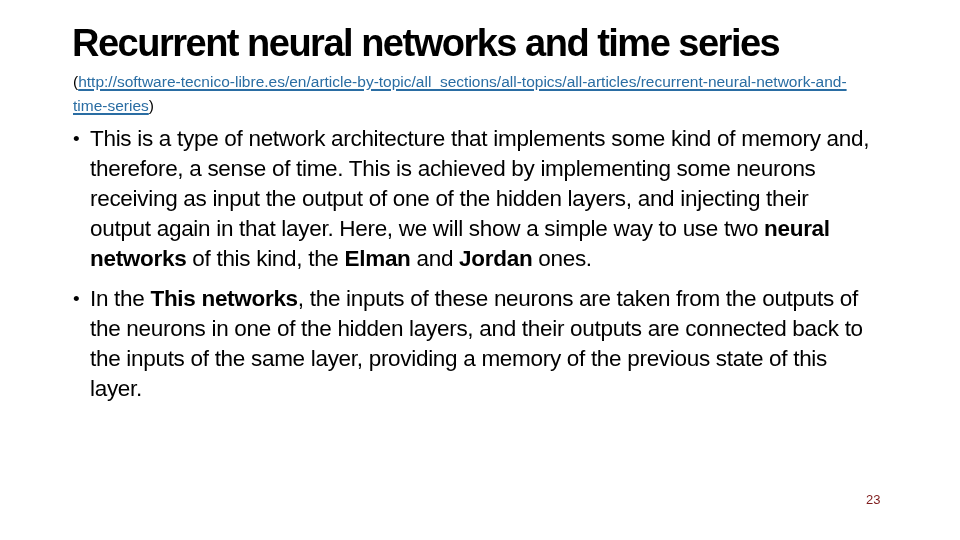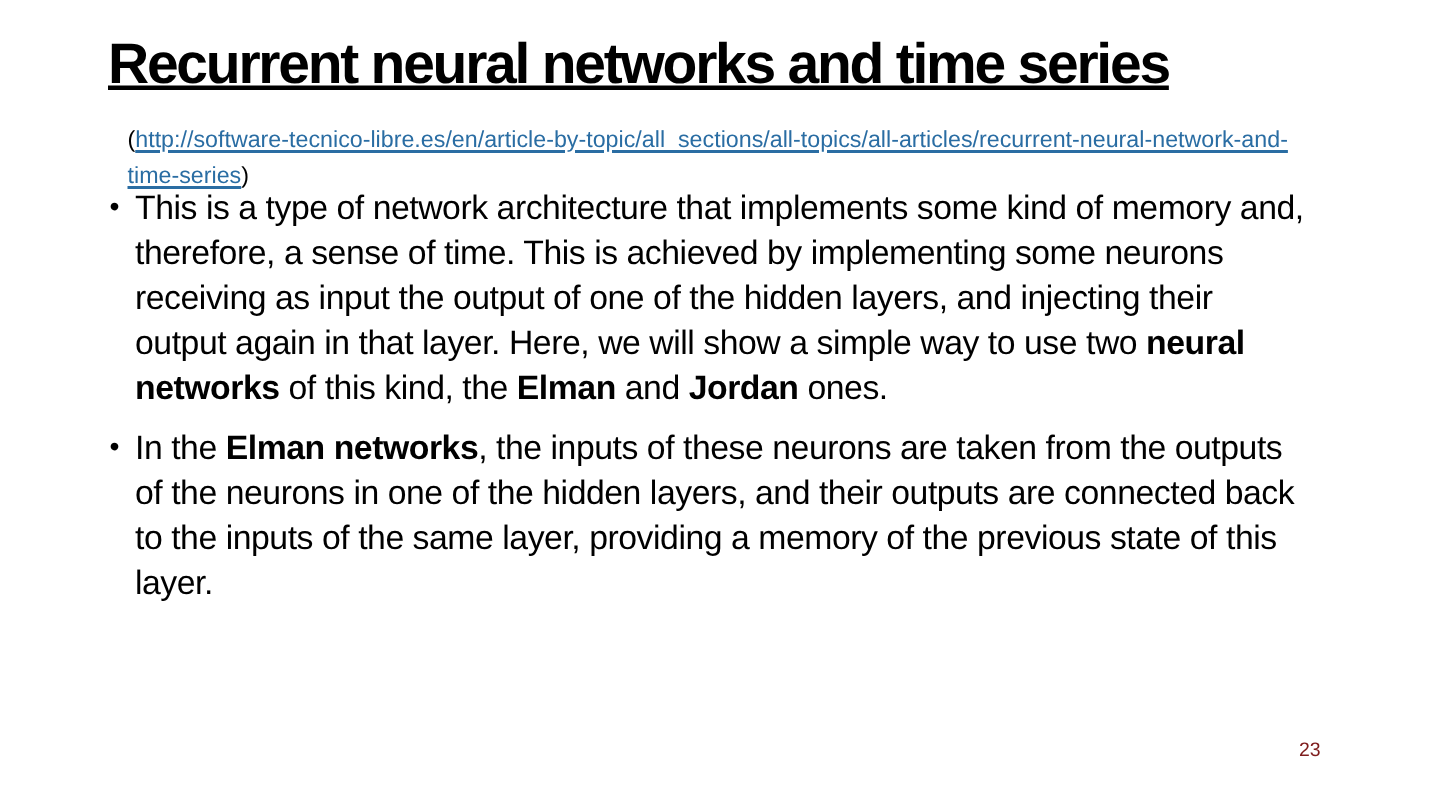--- a/index.html
+++ b/index.html
@@ -21,27 +21,26 @@
     left: 72px;
     top: 20px;
     margin: 0;
     width: 830px;
     font-size: 38px;
     line-height: 46px;
     font-weight: 700;
     letter-spacing: -1.5px;
     color: #000000;
     white-space: nowrap;
-    text-decoration: underline;
   }
   .linkline {
     position: absolute;
     left: 73px;
     top: 70px;
-    margin: 12px;
+    margin: 0;
     width: 782px;
     font-size: 15.5px;
     line-height: 24px;
     color: #000000;
     overflow-wrap: break-word;
     word-break: normal;
   }
   .linkline a.url {
     color: #2a6da3;
     text-decoration: underline;
@@ -97,20 +96,20 @@
 
   <div class="body-block">
 
     <div class="bullet">
       <span class="marker">•</span>
       <span class="btext"><span>This is a type of network architecture that implements some kind of memory and, therefore, a sense of time. This is achieved by implementing some neurons receiving as input the output of one of the hidden layers, and injecting their output again in that layer. Here, we will show a simple way to use two </span><span class="seg-bold">neural networks</span><span> of this kind, the </span><span class="seg-bold">Elman</span><span> and </span><span class="seg-bold">Jordan</span><span> ones.</span></span>
     </div>
 
     <div class="bullet">
       <span class="marker">•</span>
-      <span class="btext"><span>In the </span><span class="seg-bold">Elman networks</span><span>, the inputs of these neurons are taken from the outputs of the neurons in one of the hidden layers, and their outputs are connected back to the inputs of the same layer, providing a memory of the previous state of this layer.</span></span>
+      <span class="btext"><span>In the </span><span class="seg-bold">This networks</span><span>, the inputs of these neurons are taken from the outputs of the neurons in one of the hidden layers, and their outputs are connected back to the inputs of the same layer, providing a memory of the previous state of this layer.</span></span>
     </div>
 
   </div>
 
   <div class="pagenum">23</div>
 
 </div>
 
 </body></html>

